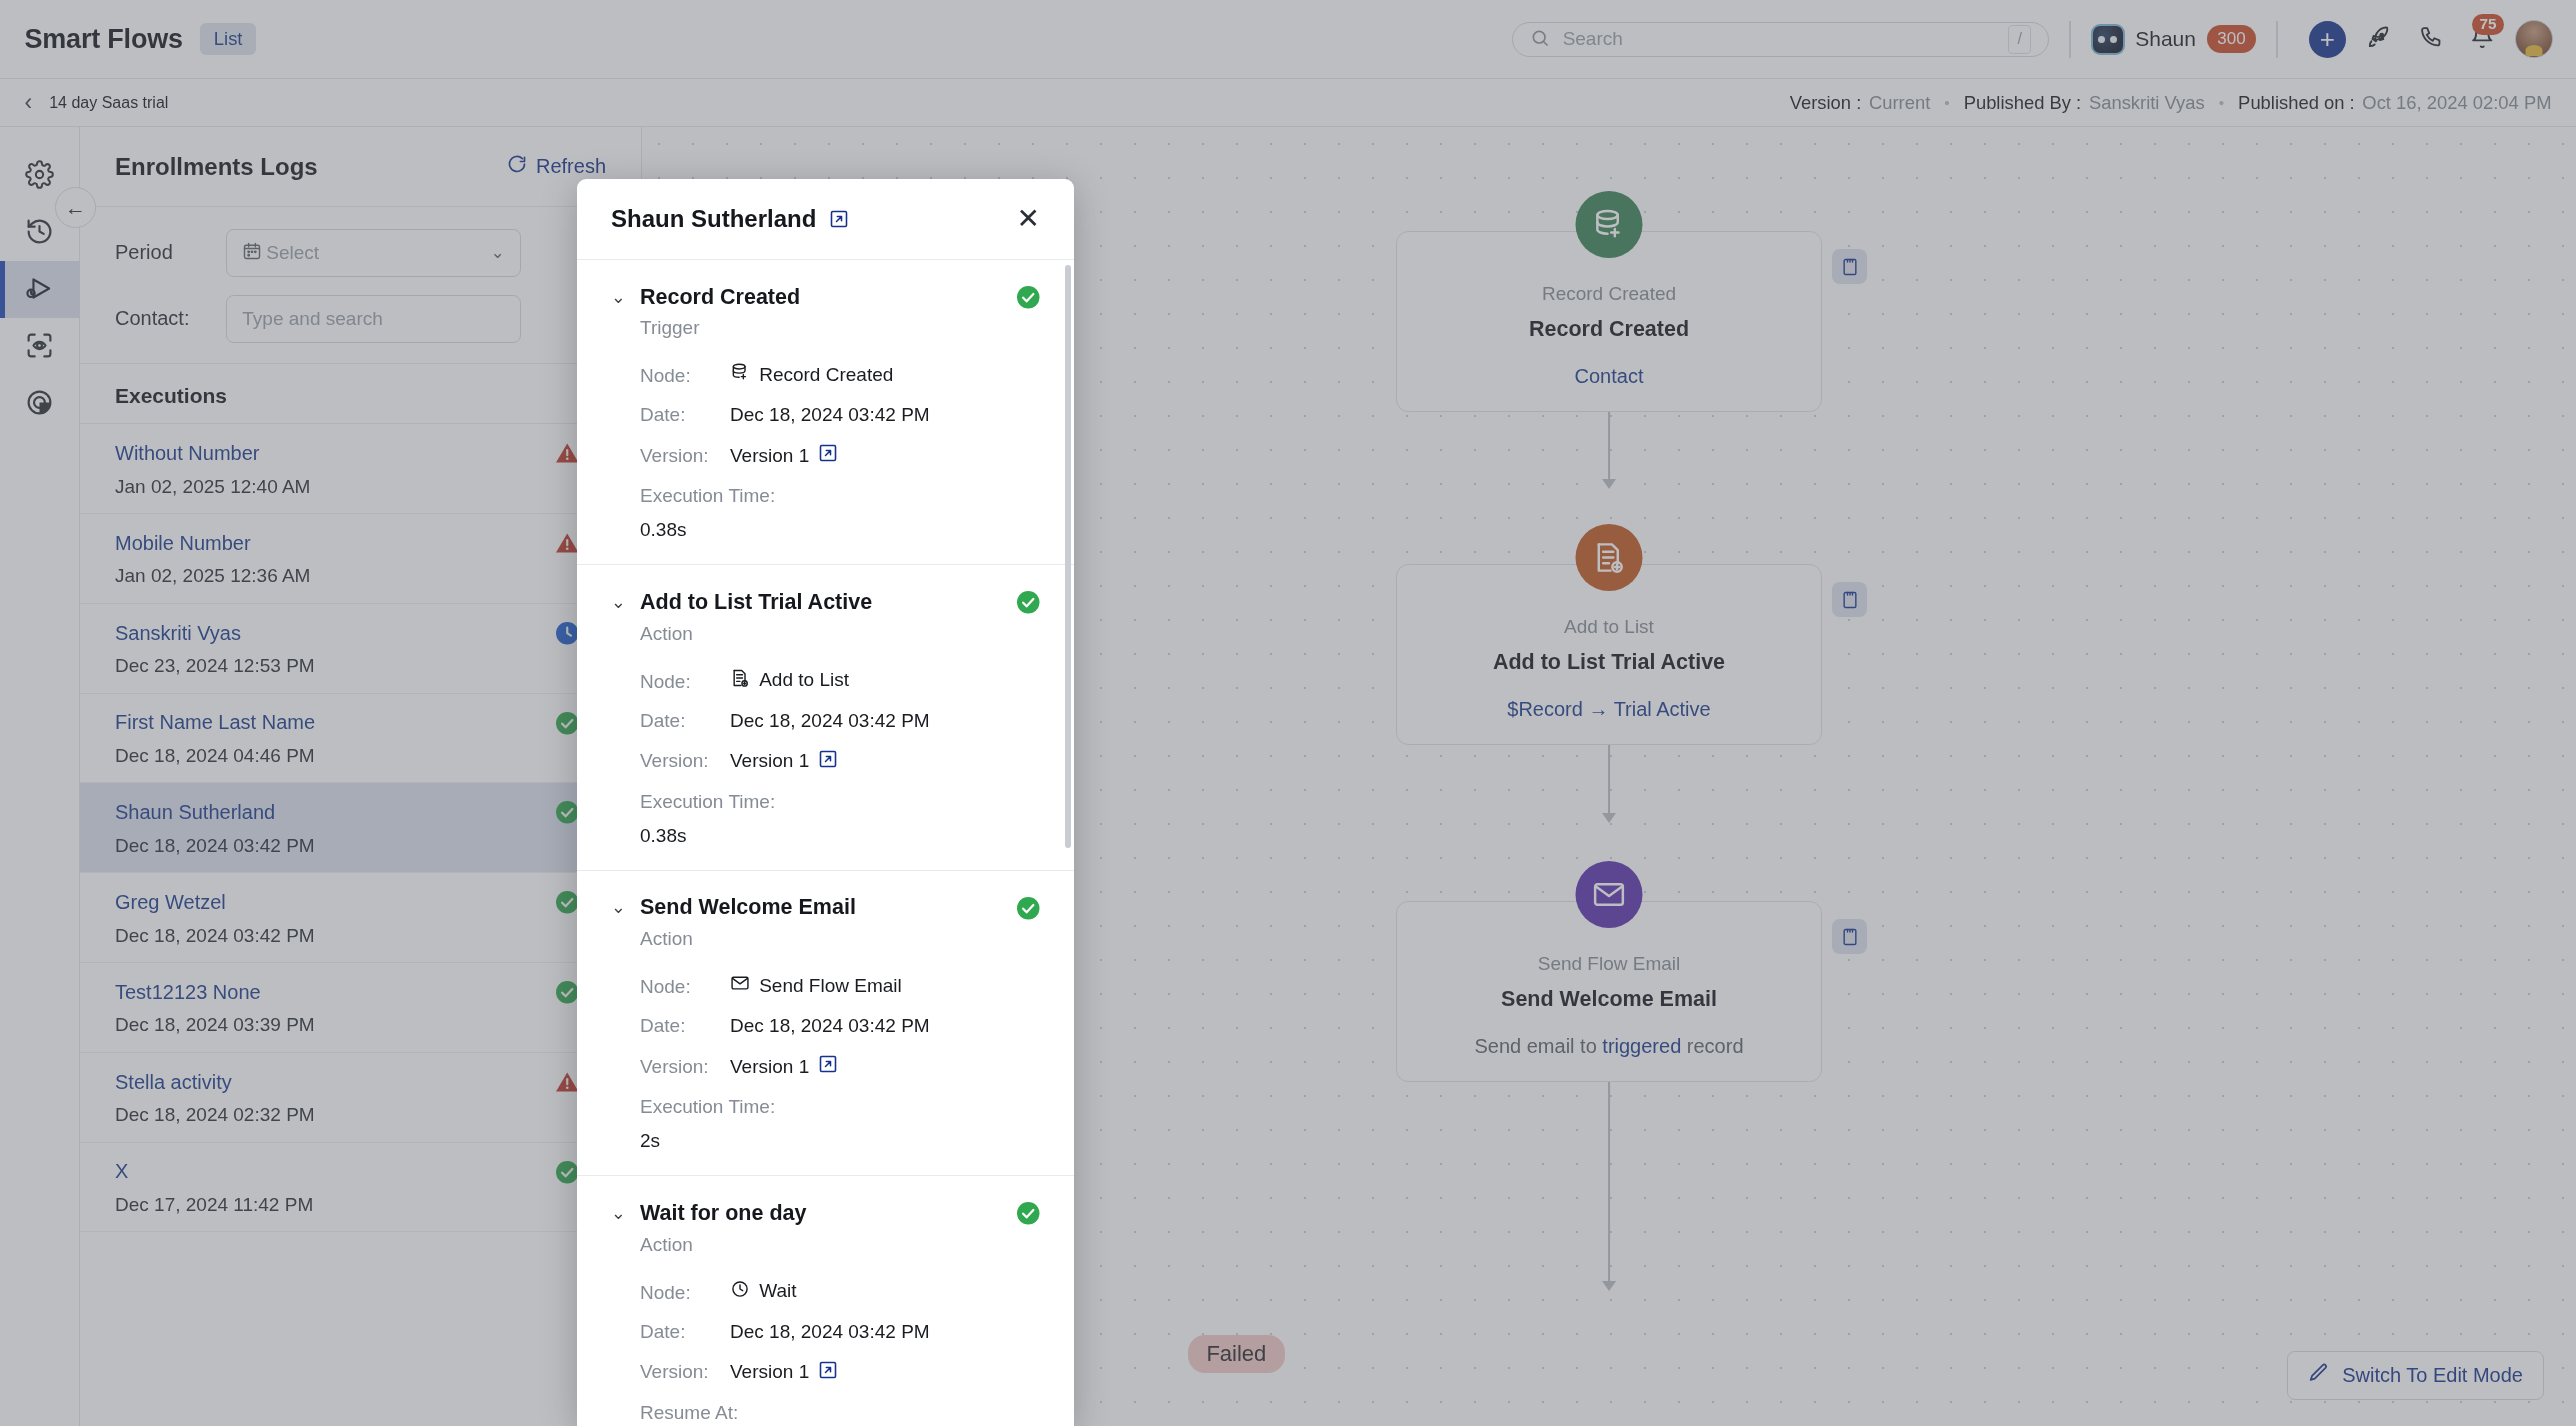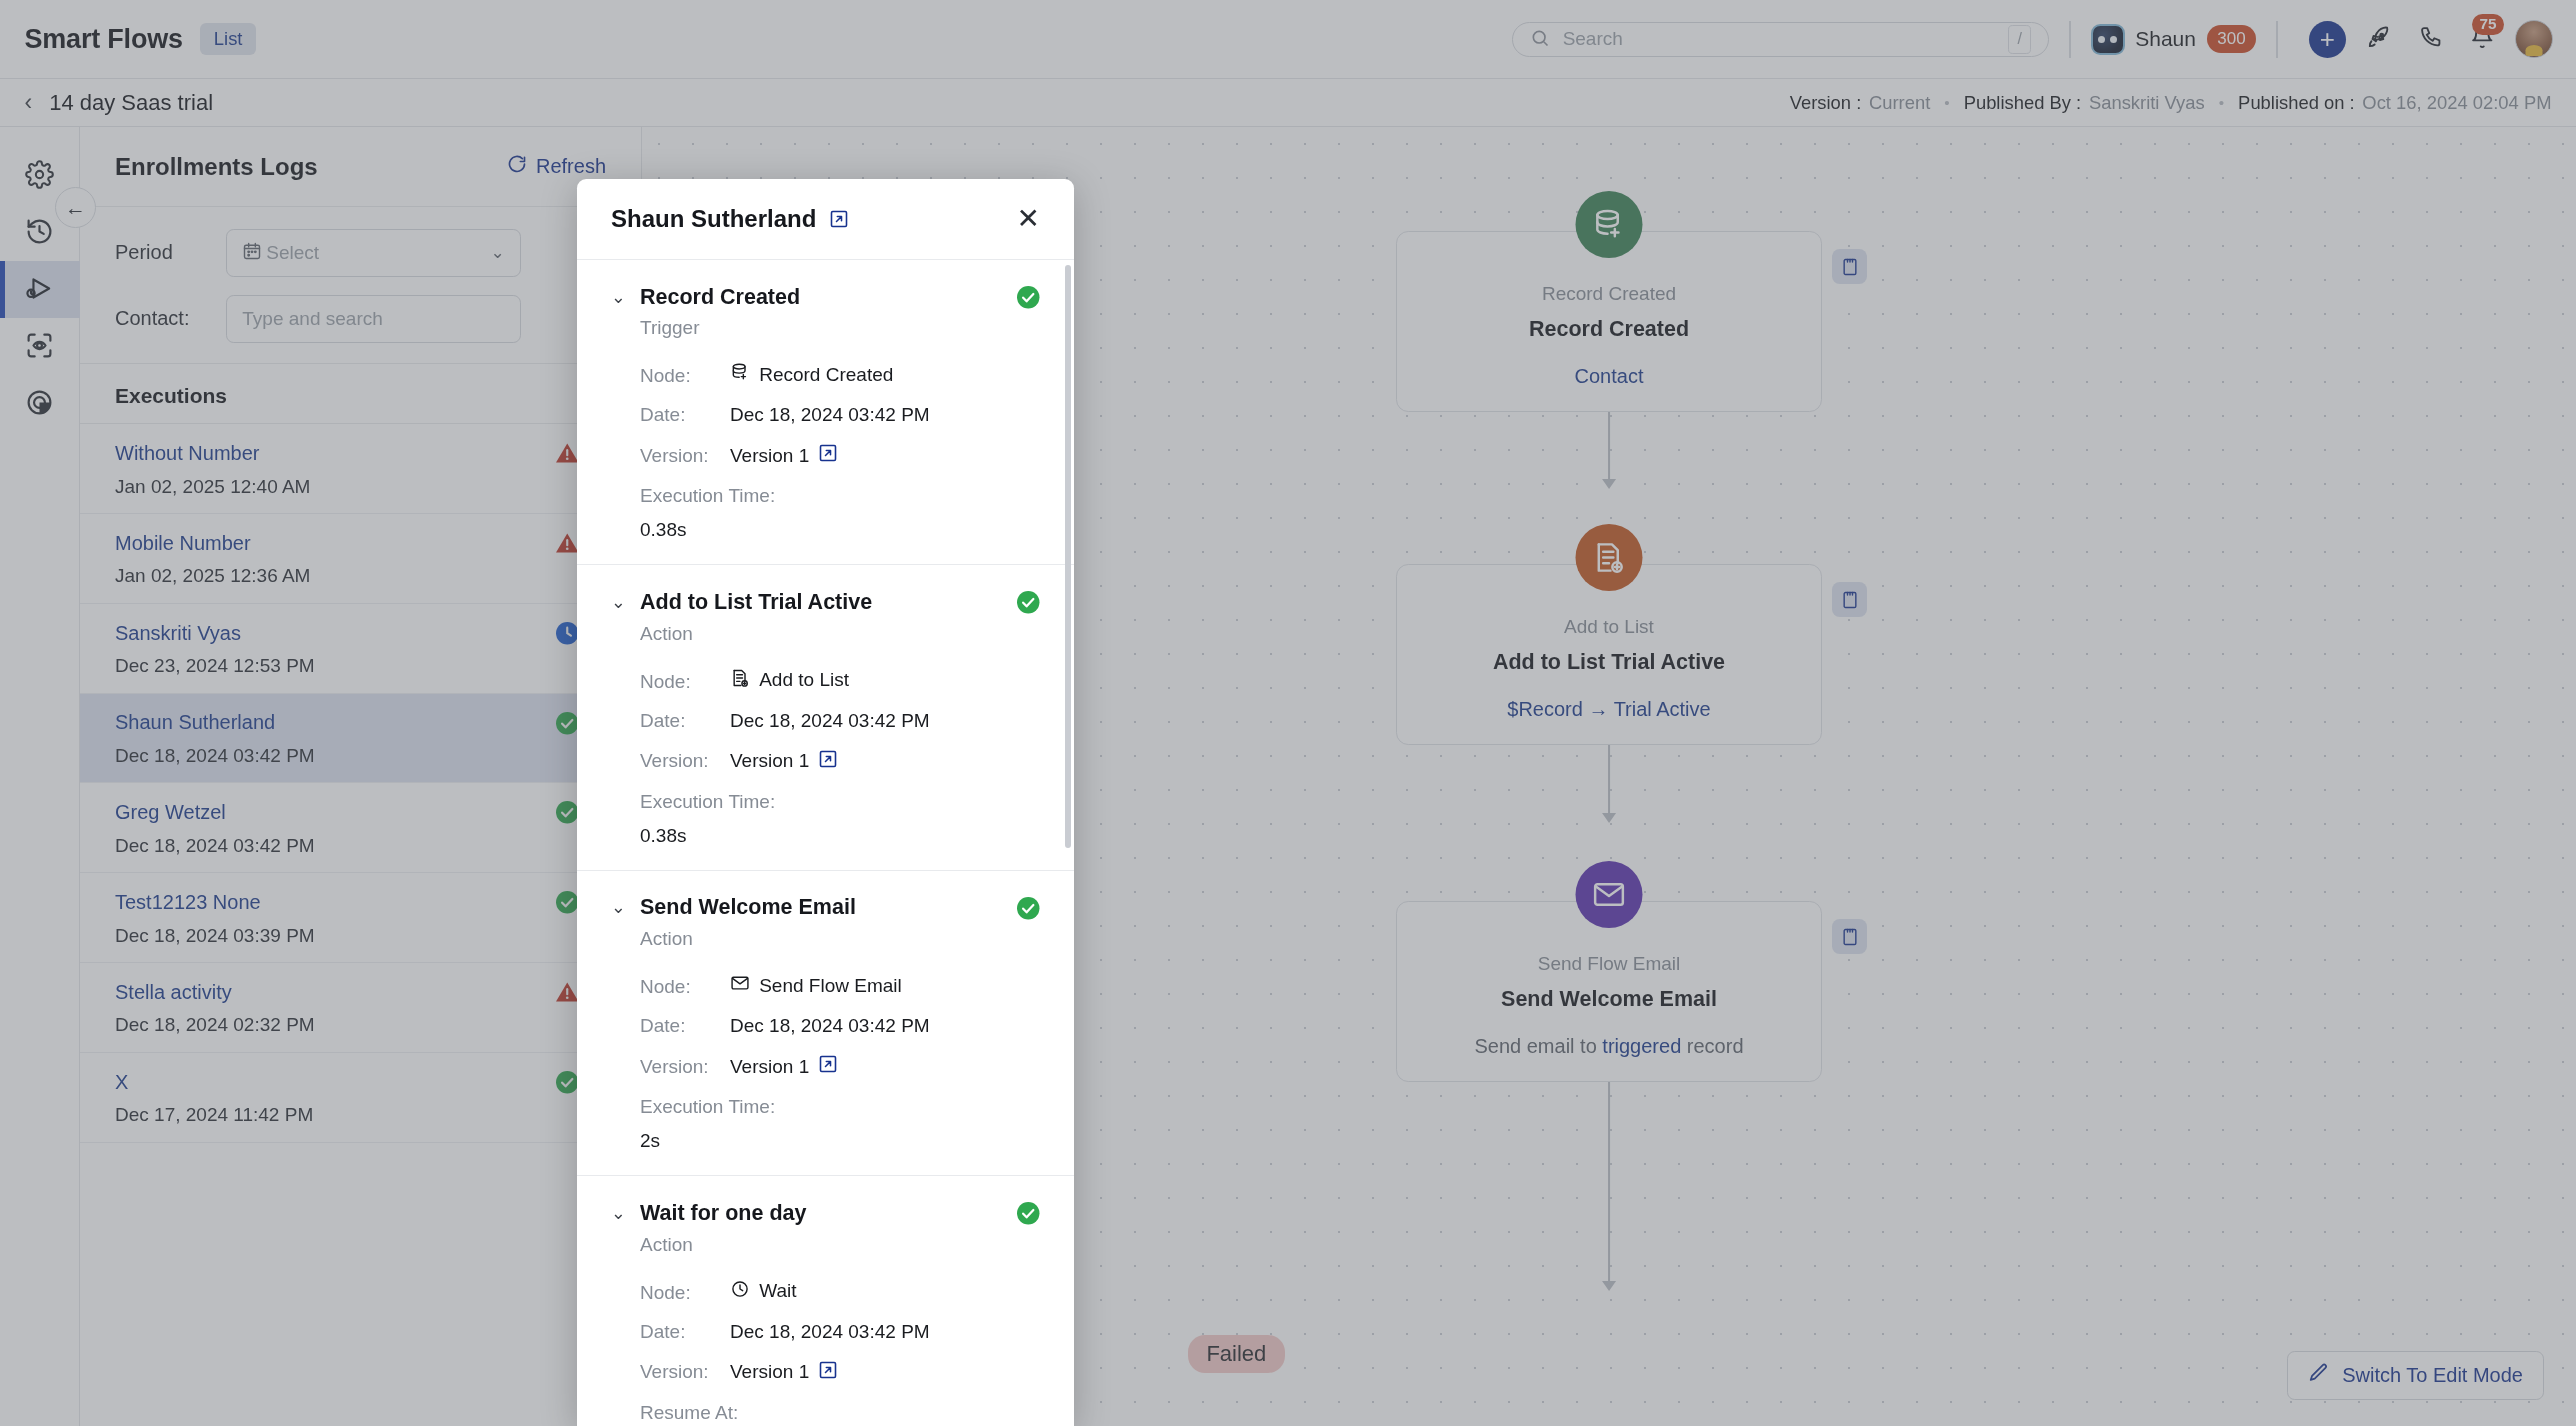--- a/index.html
+++ b/index.html
@@ -87,21 +87,21 @@
 
   
   .subbar {
     position: absolute; top: 79px; left: 0; right: 0; height: 48px;
     background: #fff; border-bottom: 0.8px solid #e3e5e8;
     display: flex; align-items: center; padding: 0 24.5px;
   }
   .back-chevron {
     font-size: 23px; color: #3c4148; margin-right: 17px; cursor: pointer; line-height: 1;
   }
-  .flow-title { font-size: 22px; font-weight: 500; color: #16181d; }
+  .flow-title { font-size: 16px; font-weight: 500; color: #16181d; }
   .meta-row { margin-left: auto; display: flex; align-items: center; font-size: 18.4px; gap: 0; }
   .meta-k { color: #1a1c20; font-weight: 500; }
   .meta-v { color: #868c95; margin-left: 7.7px; }
   .meta-dot { color: #b6bac1; margin: 0 14px; font-size: 15.3px; }
 
   
   .rail {
     position: absolute; top: 127px; left: 0; width: 80px; bottom: 0;
     background: #fff; border-right: 0.8px solid #e3e5e8;
     display: flex; flex-direction: column; align-items: center; padding-top: 20px;
@@ -508,20 +508,33 @@
               <span class="exec-name">Sanskriti Vyas</span>
               <span class="exec-icons">
                 <span class="st-ico"><svg viewBox="0 0 24 24" width="24.5" height="24.5">
                     <circle cx="12" cy="12" r="11" fill="#1f5fd0"></circle>
                     <path d="M12 6.5V12l3.6 2.4" fill="none" stroke="#fff" stroke-width="2.1" stroke-linecap="round"></path>
                   </svg></span>
                 <span class="row-chev">›</span>
               </span>
             </div>
             <div class="exec-date">Dec 23, 2024 12:53 PM</div>
+          </div>
+          <div class="exec-item">
+            <div class="exec-top">
+              <span class="exec-name">First Name Last Name</span>
+              <span class="exec-icons">
+                <span class="st-ico"><svg viewBox="0 0 24 24" width="24.5" height="24.5">
+                    <circle cx="12" cy="12" r="11" fill="#2fa84f"></circle>
+                    <path d="M7 12.4 10.4 16 17 8.8" fill="none" stroke="#fff" stroke-width="2.2" stroke-linecap="round" stroke-linejoin="round"></path>
+                  </svg></span>
+                <span class="row-chev">›</span>
+              </span>
+            </div>
+            <div class="exec-date">Dec 18, 2024 04:46 PM</div>
           </div>
           <div class="exec-item selected">
             <div class="exec-top">
               <span class="exec-name">Shaun Sutherland</span>
               <span class="exec-icons">
                 <span class="st-ico"><svg viewBox="0 0 24 24" width="24.5" height="24.5">
                     <circle cx="12" cy="12" r="11" fill="#2fa84f"></circle>
                     <path d="M7 12.4 10.4 16 17 8.8" fill="none" stroke="#fff" stroke-width="2.2" stroke-linecap="round" stroke-linejoin="round"></path>
                   </svg></span>
                 <span class="row-chev">›</span>

